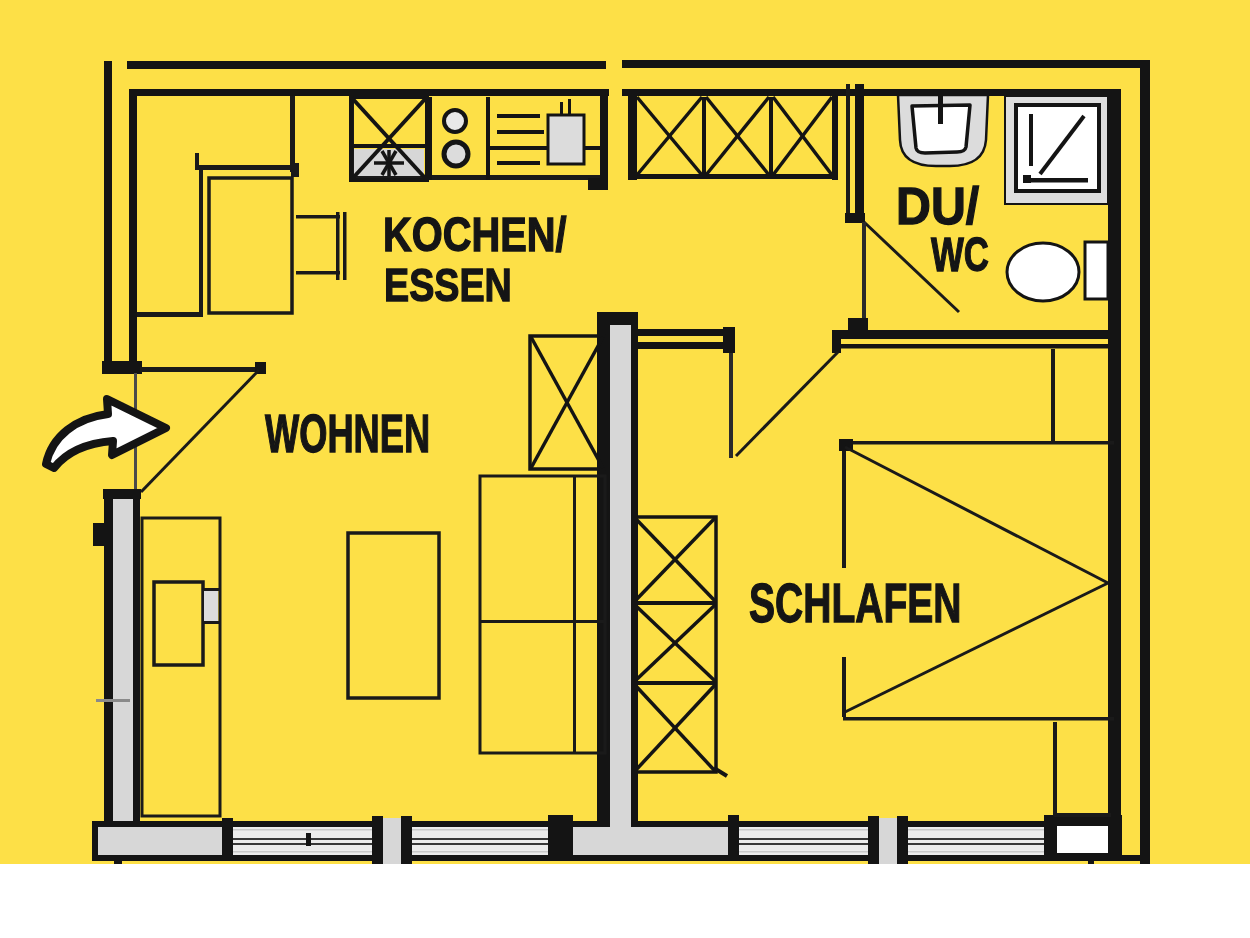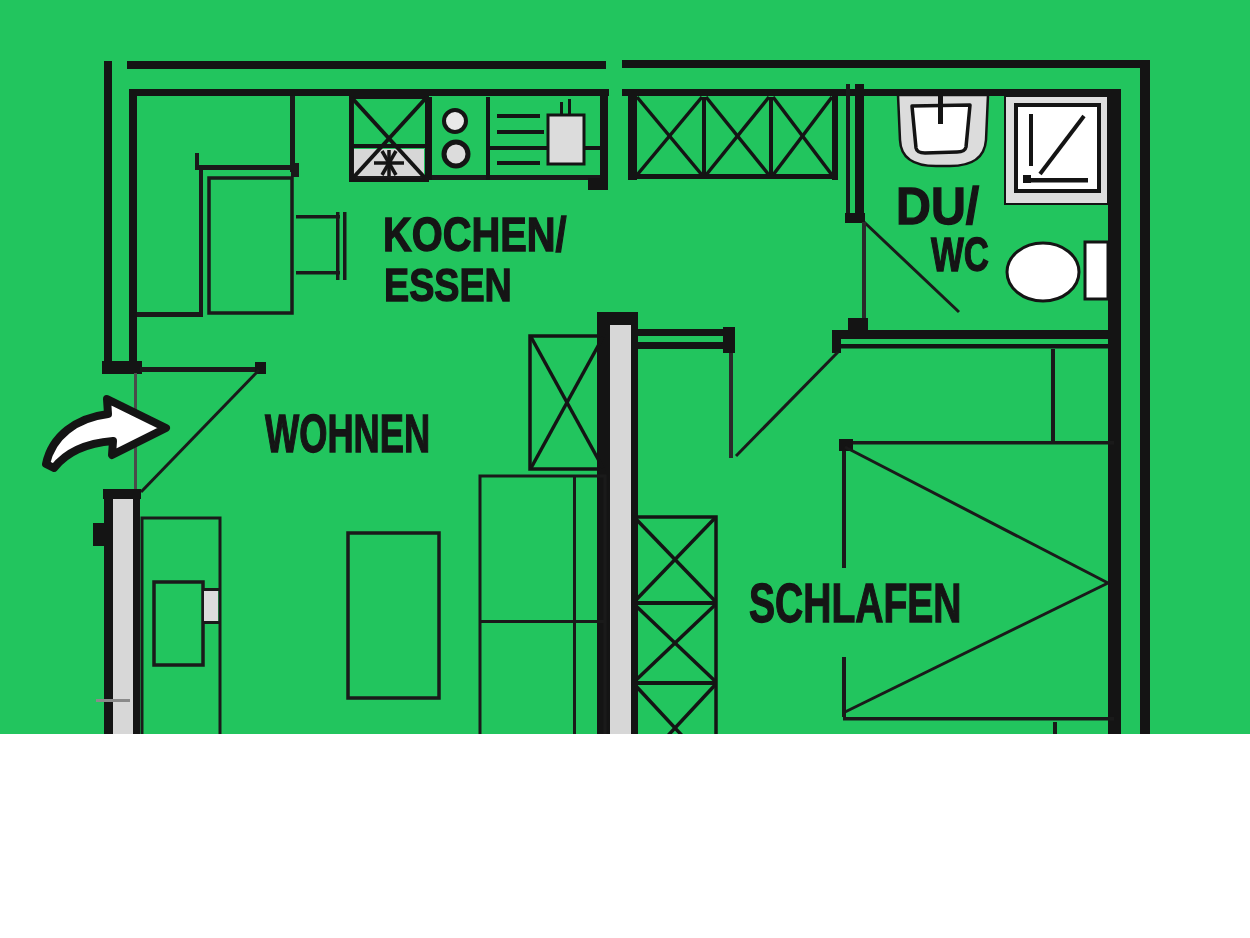--- a/index.html
+++ b/index.html
@@ -1,16 +1,16 @@
 <!DOCTYPE html>
 <html><head>
 <meta charset="utf-8">
 <style>
 html,body{margin:0;padding:0;background:#ffffff;}
-#wrap{position:relative;width:1250px;height:734px;background:#22c55e;overflow:hidden;}
+#wrap{position:relative;width:1250px;height:864px;background:#fde047;overflow:hidden;}
 svg{position:absolute;left:0;top:0;}
 text{font-family:"Liberation Sans",sans-serif;font-weight:bold;fill:#151515;}
 </style>
 </head>
 <body>
 <div id="wrap">
 <svg width="1250" height="938" viewBox="0 0 1250 938">
 <g stroke-linecap="butt">
 
 <rect x="127" y="61" width="479" height="8" fill="#141414"></rect>

